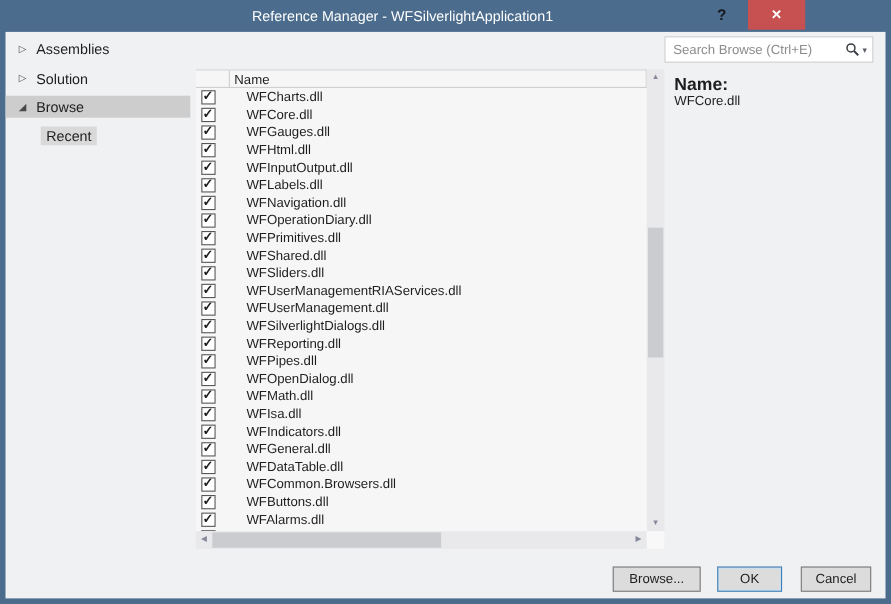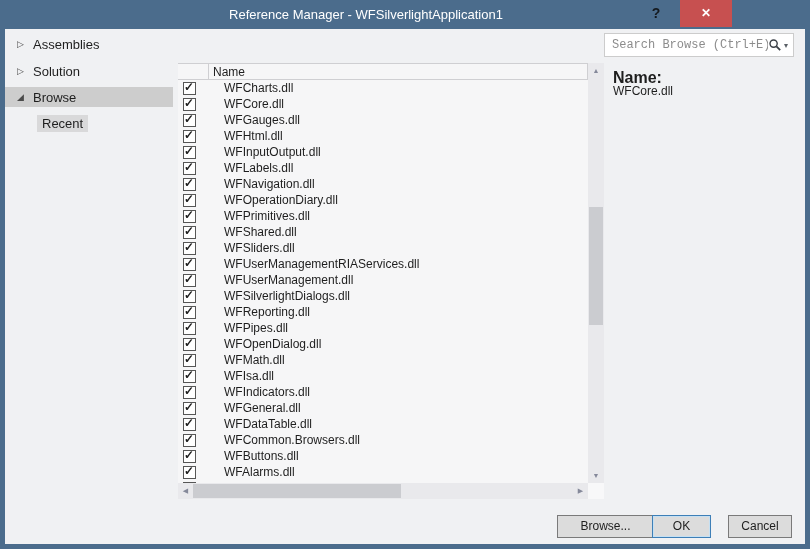--- a/index.html
+++ b/index.html
@@ -119,41 +119,41 @@
   }
 
   
   .search-box {
     position:absolute; left:599px; top:4px; width:190px; height:24px;
     background:#ffffff; border:1px solid #cccccc;
     display:flex; align-items:center;
   }
   .search-box input {
     flex:1 1 auto; border:none; outline:none; background:transparent;
-    font-family:Liberation Mono, monospace; font-size:12px;
+    font-family:Liberation Sans, sans-serif; font-size:12px;
     color:#1e1e1e; padding:0 0 0 7px; min-width:0;
   }
   .search-box input::placeholder { color:#8c8c8c; opacity:1; }
   .search-icon { flex:0 0 auto; width:14px; height:14px; margin-right:2px; }
   .search-caret {
     flex:0 0 auto; font-size:8px; color:#5a5f66; margin-right:5px;
   }
   .detail-label {
     position:absolute; left:608px; top:40px; font-weight:bold; font-size:16px;
   }
   .detail-value { position:absolute; left:608px; top:55px; font-size:12px; }
 
   
   .btn {
     position:absolute; top:486px; height:23px; background:#dcdcdc;
     border:1px solid #7a7a7a; font-size:12px; color:#1e1e1e;
     text-align:center; line-height:21px; cursor:default;
     font-family:"Liberation Sans", sans-serif;
   }
-  .btn-browse { left:552px; width:97px; }
+  .btn-browse { left:552px; width:80px; }
   .btn-ok {
     left:647px; width:59px; border:1px solid #3e7fb7;
     box-shadow:inset 0 0 0 1px #c6e0f2;
   }
   .btn-cancel { left:723px; width:64px; }
 </style>
 </head>
 <body>
 
 <div class="window">

